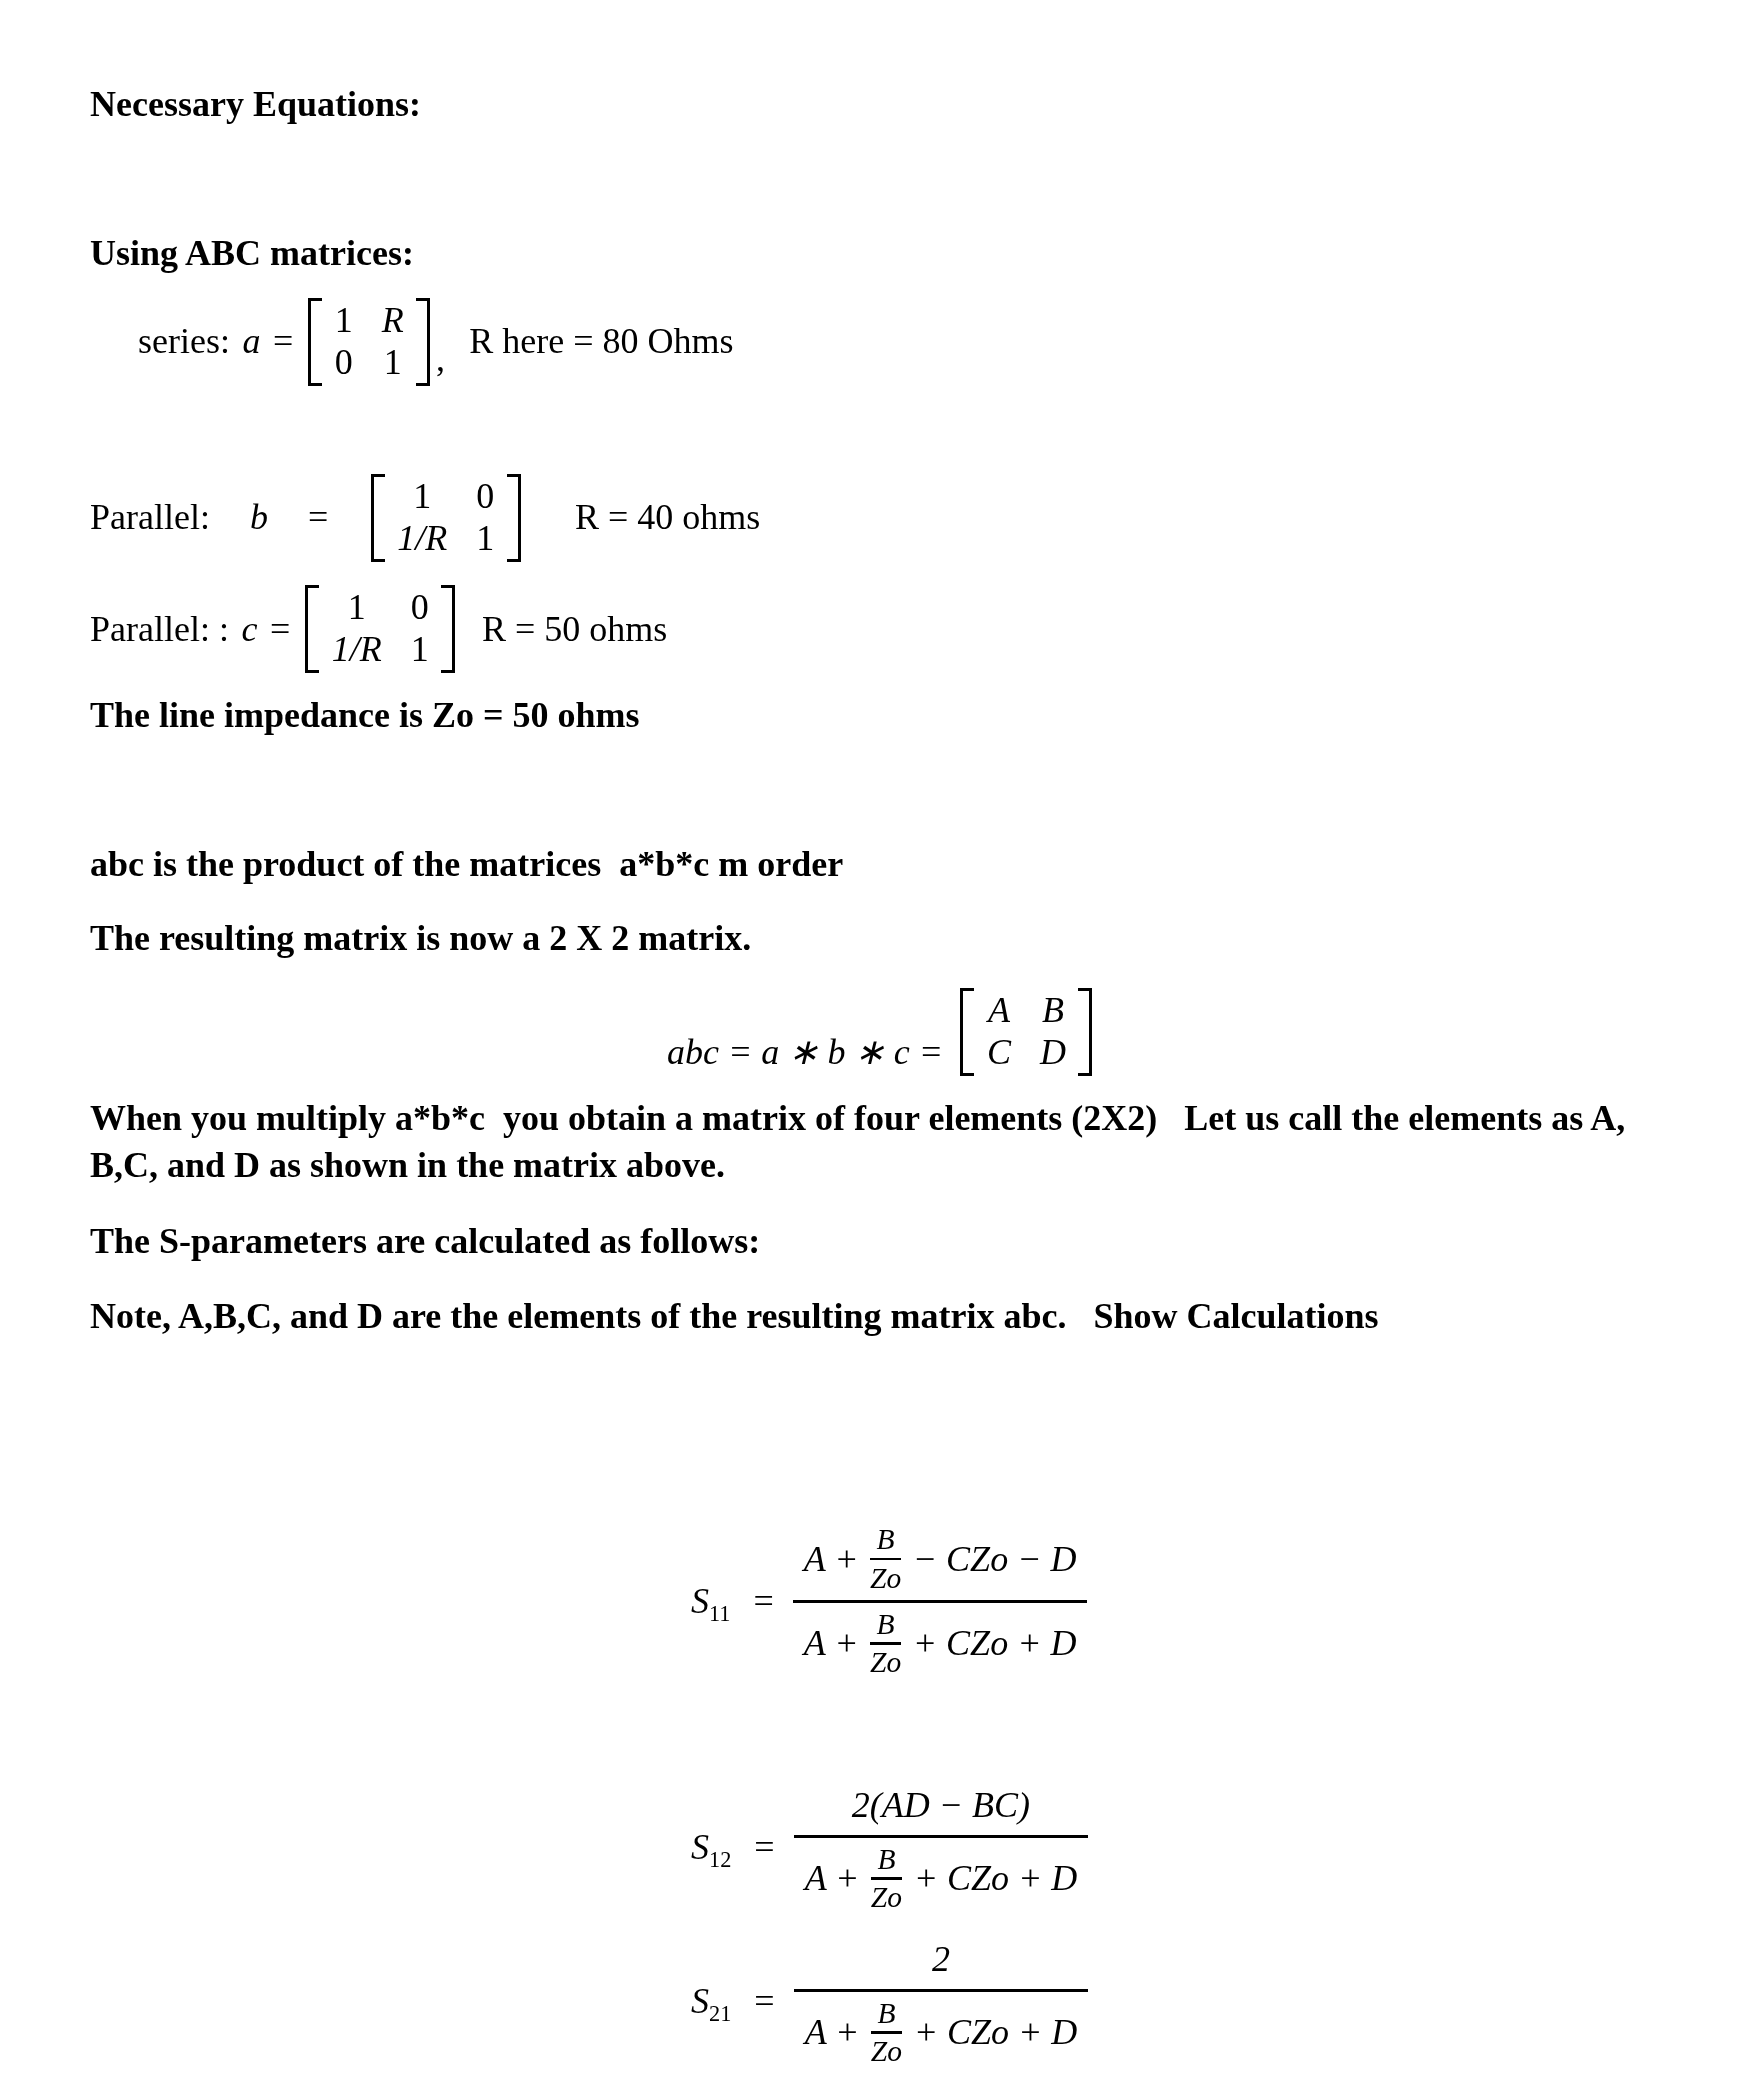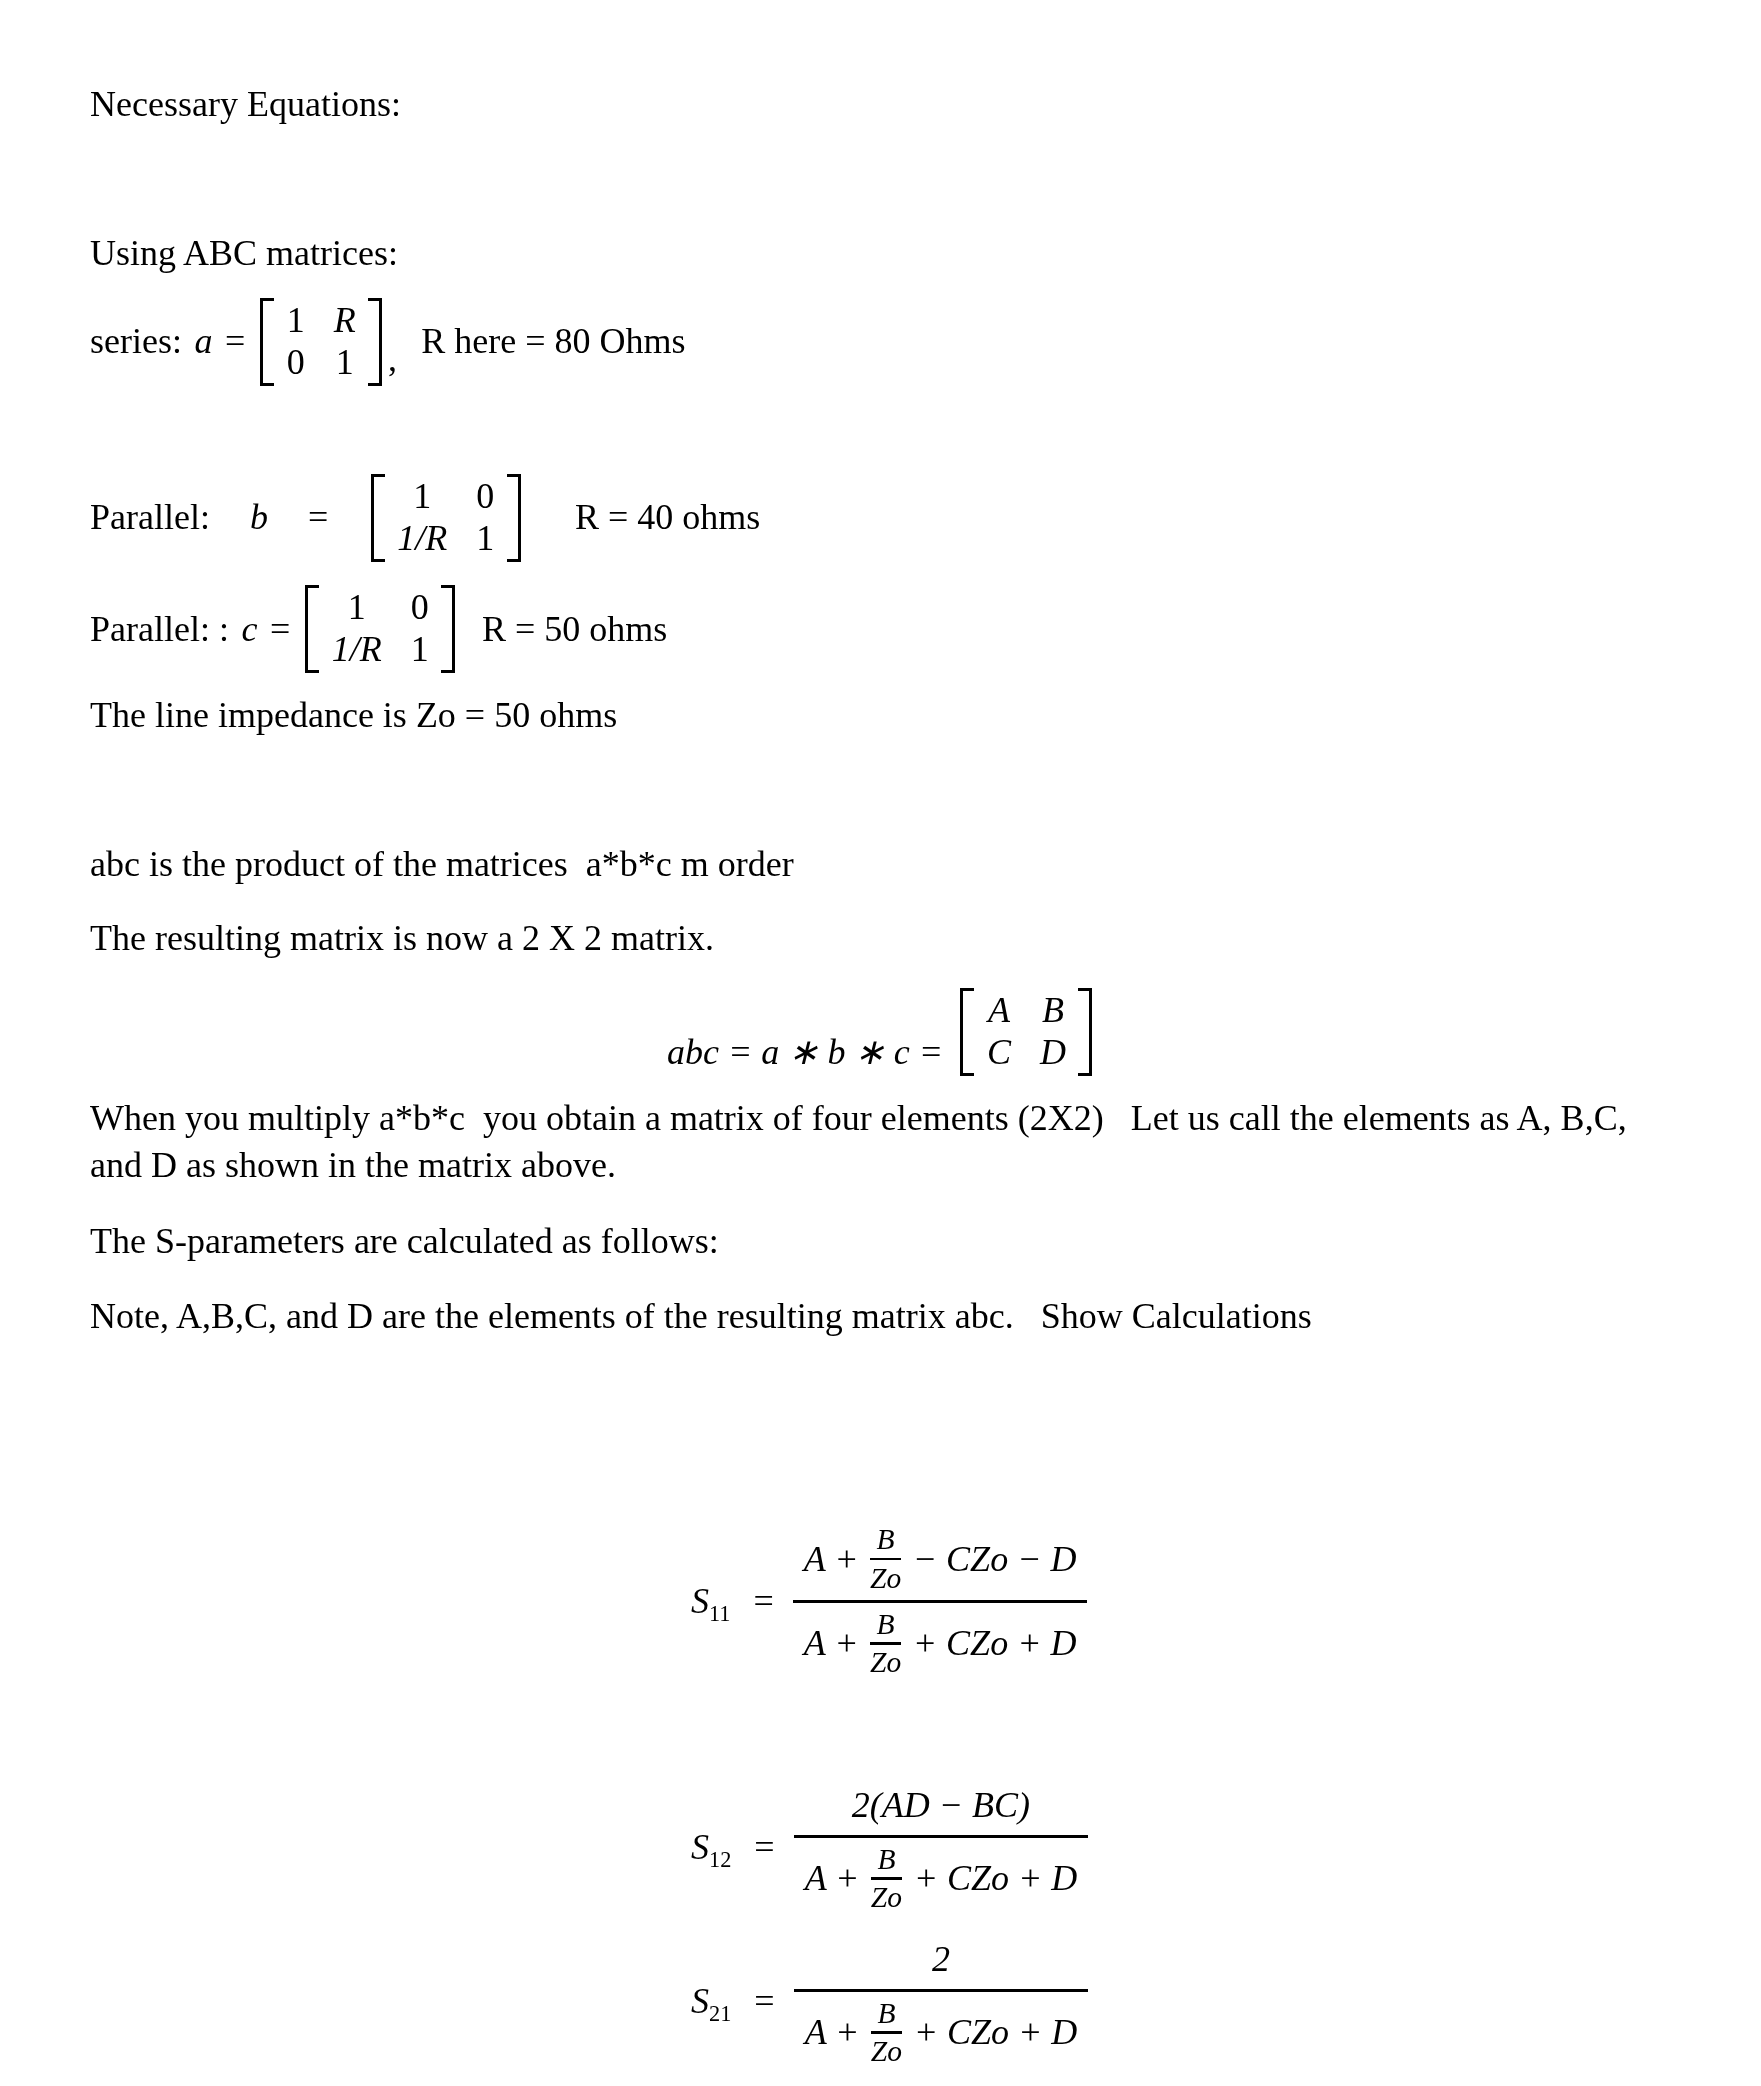--- a/index.html
+++ b/index.html
@@ -7,21 +7,21 @@
     position:relative;
     width:1762px; height:2352px;
     box-sizing:border-box;
     padding:81px 90px 42px 90px;
     background:#ffffff;
     color:#000000;
     font-family:"Liberation Serif", serif;
     font-size:36px;
     line-height:1.3;
   }
-  p { margin:0; white-space:pre-wrap; }
+  p { margin:0; white-space:pre-wrap;font-weight:bold; }
   .it { font-style:italic; }
 
   
   .eqrow { display:flex; align-items:center; column-gap:12.5px; }
   .eqrow .note { margin-left:11.7px; }
   .eqrow .comma { align-self:flex-end; padding-bottom:2.5px; margin-left:-9.2px; }
 
   
   .mx { display:inline-flex; align-items:stretch; margin:0 2.5px; }
   .mx .br { width:11px; }
@@ -46,21 +46,21 @@
 
   .bigfrac { display:inline-flex; flex-direction:column; align-items:center; margin-left:19px; }
   .bigfrac .row { display:flex; align-items:center; column-gap:8.3px; white-space:pre; padding:0 11px; }
   .bigfrac .bar { align-self:stretch; height:3.3px; background:#000; margin:5.8px 0; }
 
   .frac { display:inline-flex; flex-direction:column; align-items:center; font-size:0.82em; line-height:1.05; margin:0 3.3px; }
   .frac .bar { align-self:stretch; height:2.5px; background:#000; margin:2.5px 0; }
 
   
   .m-using   { margin-top:102px; }
-  .m-series  { margin-top:21px; }
+  .m-series  { margin-top:21px;margin-left:48px; }
   .m-parb    { margin-top:88px;gap:40px; }
   .m-parc    { margin-top:23px; }
   .m-imped   { margin-top:19px; }
   .m-abcprod { margin-top:102px; }
   .m-result  { margin-top:27.5px; }
   .m-abceq   { margin-top:26px; }
   .m-when    { margin-top:19px; }
   .m-sintro  { margin-top:29px; }
   .m-note    { margin-top:28px; }
   .m-s11     { margin-top:185px; }

